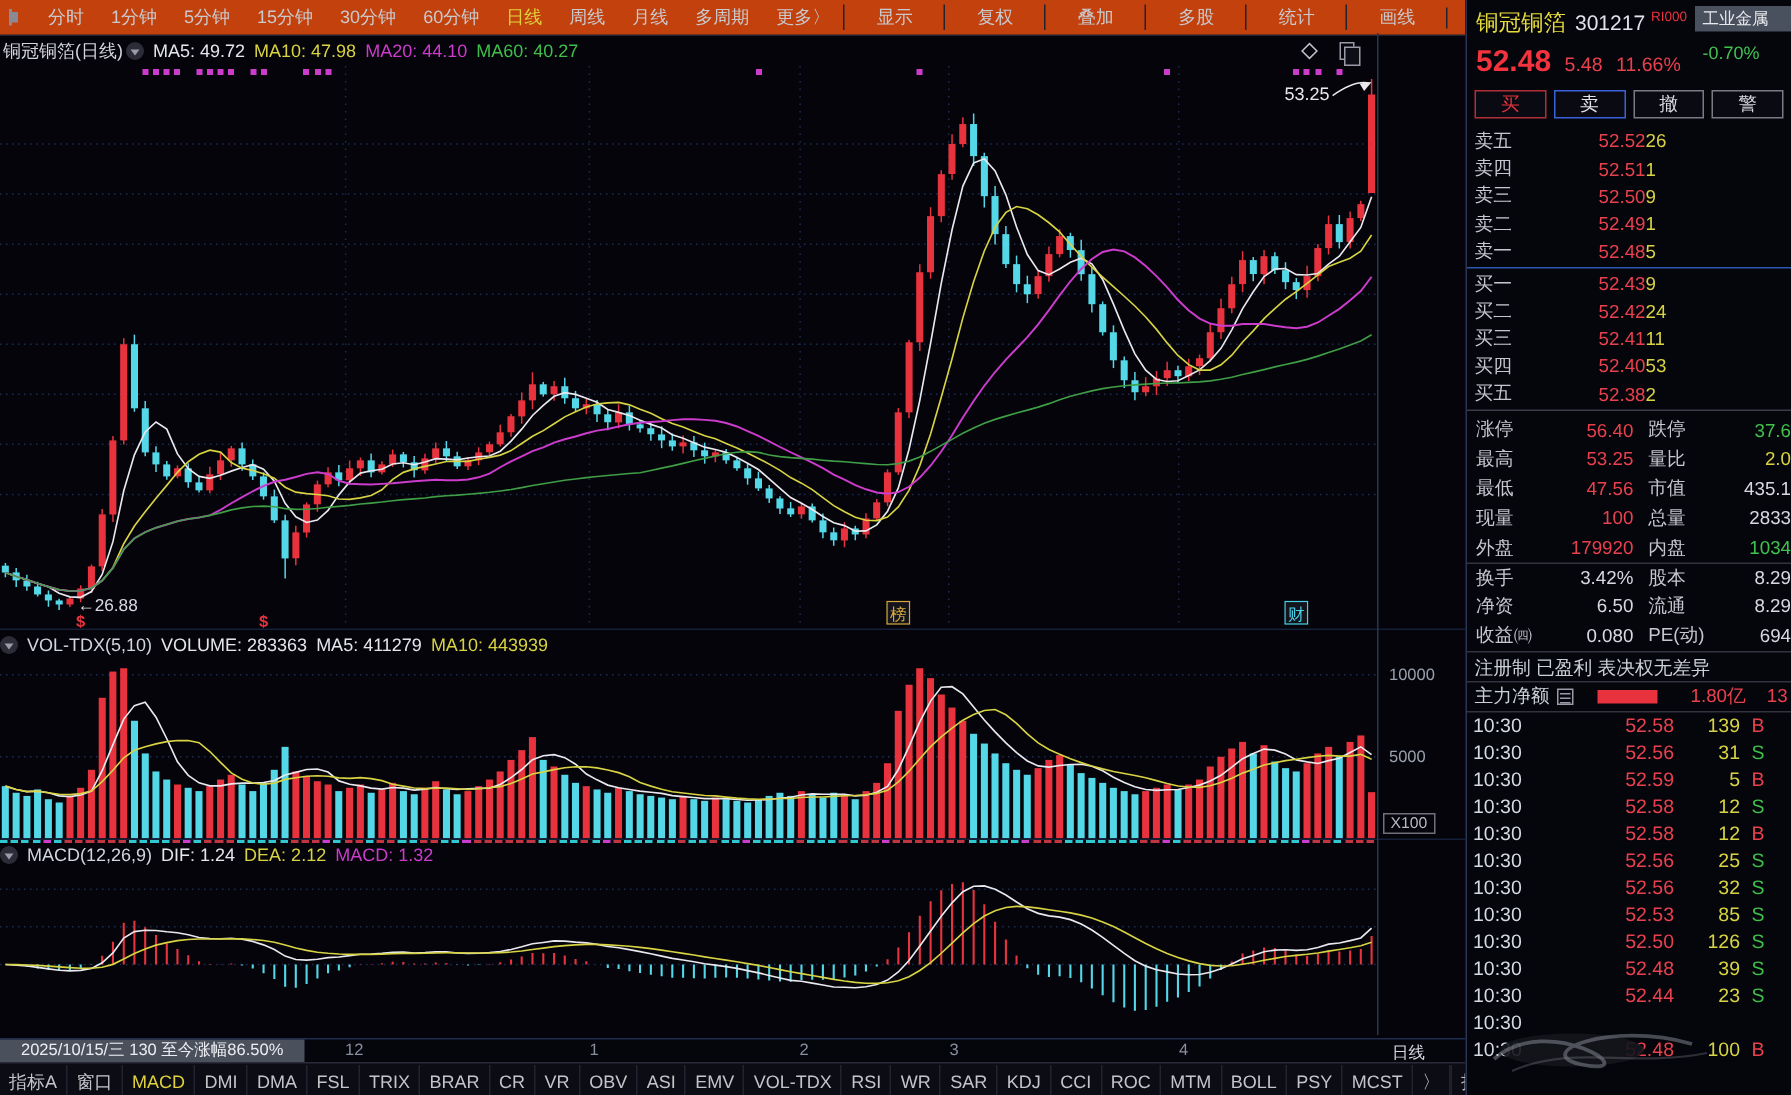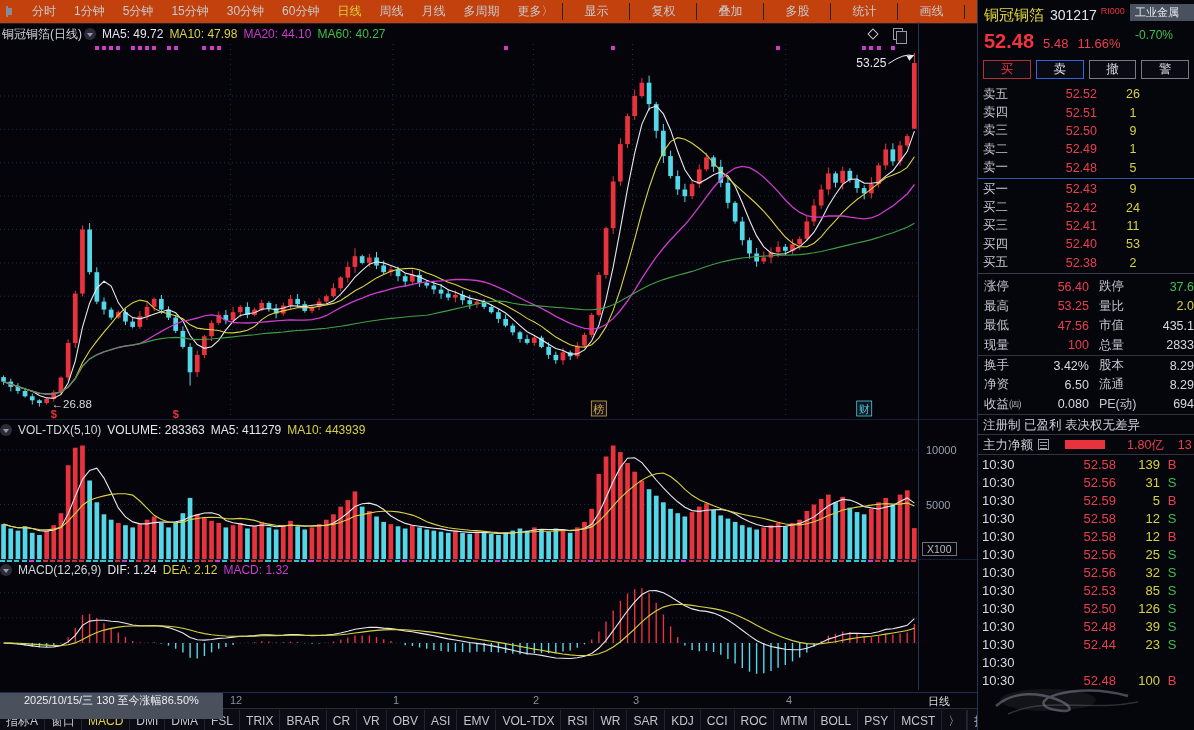--- a/index.html
+++ b/index.html
@@ -31,21 +31,21 @@
   .axis{position:relative;width:59px;font-size:11px;color:#9aa0ac}
   .tick{position:absolute;left:8px;white-space:nowrap}
   .badge{position:absolute;left:0;width:59px;background:#6a7078;color:#f2f2f6;text-align:center;padding:1px 0;font-size:11.5px}
   .unit-badge{position:absolute;left:4px;bottom:3px;border:1px solid #70707c;color:#b8b8c2;font-size:10.5px;padding:0 4px}
   .vline{position:absolute;left:918px;top:22px;height:668px;width:1px;background:#2a3555;z-index:5}
   .sig-dot{position:absolute;width:4px;height:4px;background:#cc3ccc}
   .macd-strip{position:absolute;left:0;top:0;width:918px;height:3px;overflow:hidden}
   .strip-dash{position:absolute;top:0;height:2px}
   
   .statusbar{height:16px;position:relative;font-size:11px;background:#05050c;border-top:1px solid #1e2c4e;flex:0 0 auto}
-  .status-left{display:inline-block;background:#4a505c;color:#ecedf2;padding:0 24px;height:26px;line-height:15px;white-space:nowrap}
+  .status-left{display:inline-block;background:#4a505c;color:#ecedf2;padding:0 14px;height:15px;line-height:15px;white-space:nowrap}
   .month{position:absolute;top:1px;color:#8a90a0}
   .period{position:absolute;top:1px;left:928px;color:#d8d8e0}
   
   .toolbar{height:24px;border-top:1px solid #2a2a3a;display:flex;align-items:center;font-size:12px;background:#0c0c14;color:#c4c4cc;flex:1 0 auto}
   .tbi{padding:0 6px;line-height:22px;border-right:1px solid #222230;white-space:nowrap;cursor:default}
   .tbi.active{color:#e0d23c}
   .tbi.grow{margin-left:auto;border-left:1px solid #222230}
   
   .rpanel{width:217px;border-left:1px solid #2a3555;background:#05050c;display:flex;flex-direction:column;overflow:hidden;position:relative}
   .rp-name{height:30px;display:flex;align-items:center;padding-left:6px;position:relative;flex:0 0 auto}
@@ -57,21 +57,21 @@
   .sector-chg{color:#41c24e;padding:7px 5px 0;display:block;font-size:12px}
   .rp-price{height:28px;display:flex;align-items:baseline;padding-left:6px;flex:0 0 auto}
   .q-price{color:#f3333e;font-size:20px;font-weight:bold}
   .q-chg,.q-pct{color:#e8414d;font-size:13px;margin-left:9px}
   .rp-btns{height:26px;display:flex;gap:5px;padding:2px 5px 4px;flex:0 0 auto}
   .tbtn{flex:1;height:19px;line-height:17px;text-align:center;font-size:12.5px;border:1px solid #777;background:#0a0a12;cursor:pointer}
   .book{font-size:12.5px;padding-top:1px;flex:0 0 auto}
   .brow{display:flex;height:18.4px;align-items:center;padding:0 5px}
   .bl{width:42px;color:#c6c6d0}
   .bp{width:72px;text-align:right;color:#e8414d}
-  .bv{width:72px;text-align:center;color:#d8d343}
+  .bv{width:72px;text-align:left;color:#d8d343}
   .bdiv-blue{border-top:1px solid #2b57b0;margin:1px 0}
   .bdiv-grey{border-top:1px solid #3c3c48;margin:1px 0}
   .stats{font-size:12.5px;flex:0 0 auto;padding-top:2px}
   .srow{display:flex;height:19.6px;align-items:center;padding-left:6px;white-space:nowrap}
   .srow.divided{border-top:1px solid #33333e}
   .sl{width:47px;color:#c6c6d0}
   .sv{width:60px;text-align:right}
   .sl2{width:50px;margin-left:10px;color:#c6c6d0}
   .sv2{width:47px;text-align:right}
   .iline{height:20px;line-height:20px;border-top:1px solid #33333e;font-size:12.5px;color:#ccd0d8;padding-left:5px;white-space:nowrap;flex:0 0 auto}
@@ -1010,20 +1010,26 @@
             <span class="sv" style="color: rgb(232, 65, 77);">47.56</span>
             <span class="sl2">市值</span>
             <span class="sv2" style="color: rgb(216, 216, 224);">435.1</span>
           </div>
           <div class="srow">
             <span class="sl">现量</span>
             <span class="sv" style="color: rgb(232, 65, 77);">100</span>
             <span class="sl2">总量</span>
             <span class="sv2" style="color: rgb(216, 216, 224);">2833</span>
           </div>
+          <div class="srow">
+            <span class="sl">外盘</span>
+            <span class="sv" style="color: rgb(232, 65, 77);">179920</span>
+            <span class="sl2">内盘</span>
+            <span class="sv2" style="color: rgb(65, 194, 78);">1034</span>
+          </div>
           <div class="srow divided">
             <span class="sl">换手</span>
             <span class="sv" style="color: rgb(216, 216, 224);">3.42%</span>
             <span class="sl2">股本</span>
             <span class="sv2" style="color: rgb(216, 216, 224);">8.29</span>
           </div>
           <div class="srow">
             <span class="sl">净资</span>
             <span class="sv" style="color: rgb(216, 216, 224);">6.50</span>
             <span class="sl2">流通</span>

